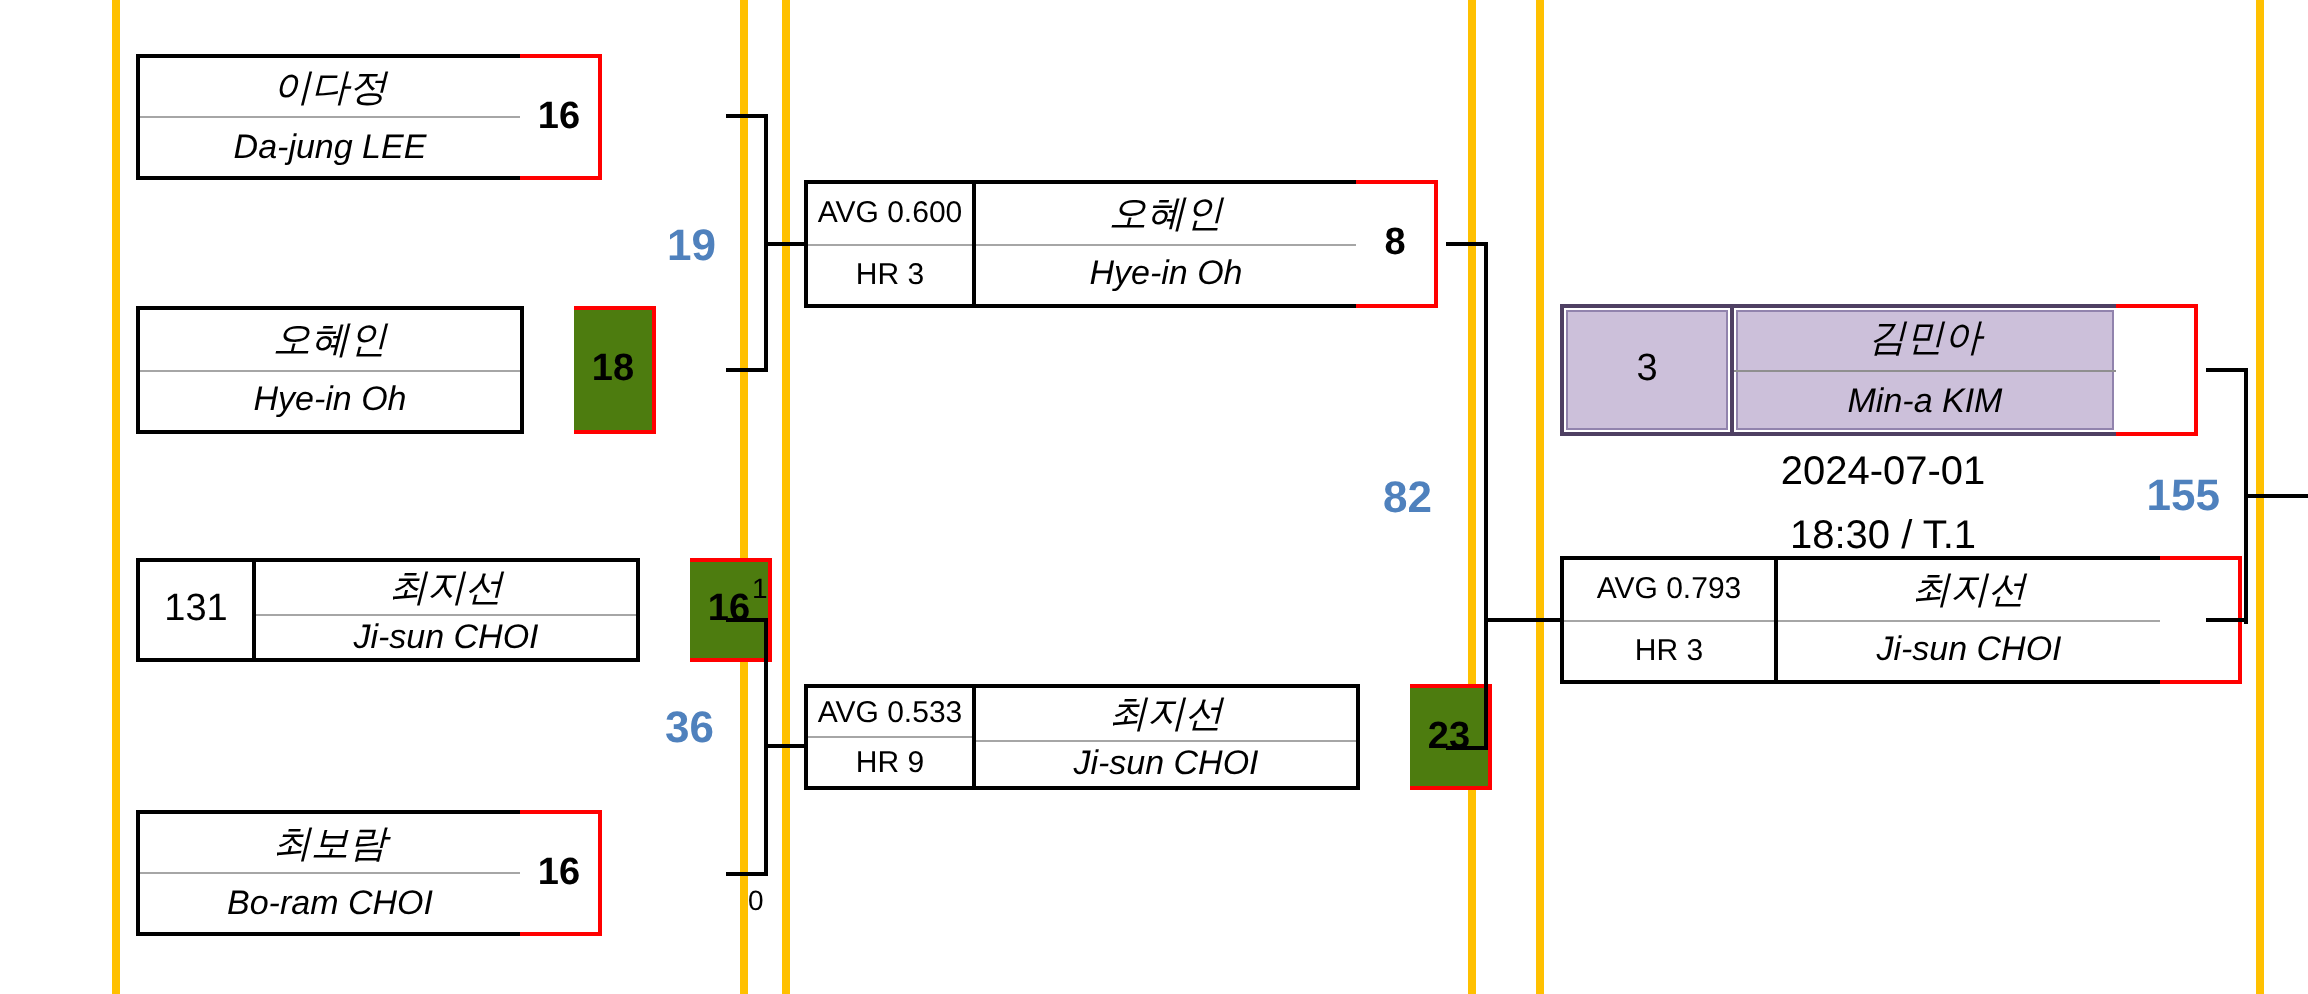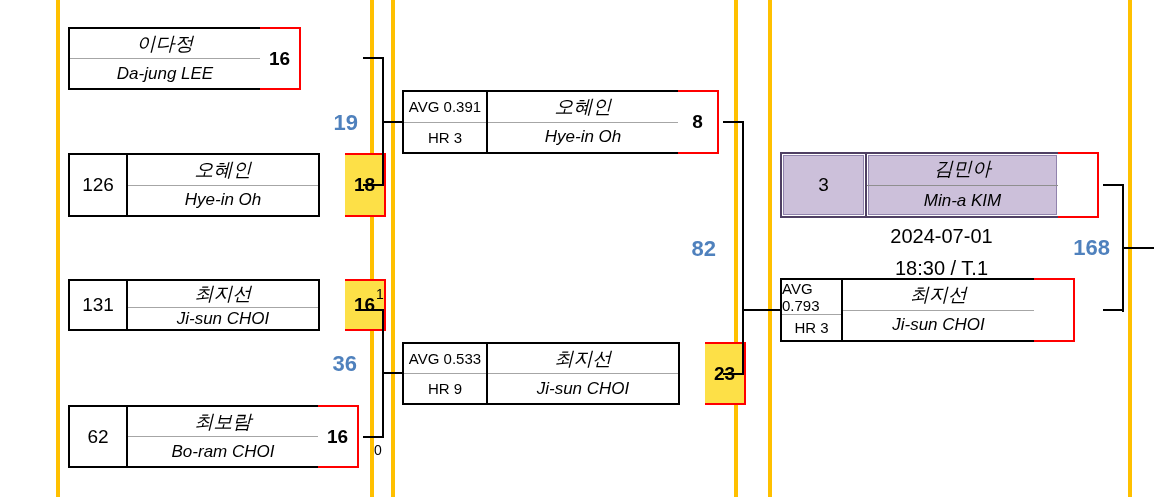--- a/index.html
+++ b/index.html
@@ -18,30 +18,30 @@
   .cell {
     box-sizing:border-box; border:2px solid #000; background:#fff;
     display:flex; align-items:center; justify-content:center;
   }
   .cell + .cell { margin-left:-2px; }
   .seed  { width:60px;  font-size:19px; }
   .seed3 { width:87px; }
   .namec { width:194px; flex-direction:column; justify-content:stretch;font-style:italic; }
   .namec3{ width:195px; }
   .statc { width:86px; flex-direction:column; justify-content:stretch; font-size:15px; }
-  .statc3{ width:63px; }
+  .statc3{ width:109px; }
   .half  { flex:1; width:100%; display:flex; align-items:center; justify-content:center; }
   .kr { font-size:19px; }
   .en { font-size:17px; }
   .rule { height:1px; width:100%; background:#a6a6a6; flex:none; }
   .score {
     width:41px; border:2px solid #FF0000; border-left:none;
     font-weight:bold; font-size:19px;
   }
-  .score.win { background:#fde047;margin-left:25px; }
+  .score.win { background:#4d7c0f;margin-left:25px; }
   
   .pcell {
     background:#CCC0DA; border:2px solid #4F4063;
     box-shadow: inset 0 0 0 1px #ffffff, inset 0 0 0 2px #9183ad;
   }
   .pcell .rule { background:#8f8f8f; }
   
   .mnum {
     position:absolute; color:#4F81BD; font-weight:bold; font-size:22px;
     text-align:right; z-index:4;
@@ -86,64 +86,62 @@
   <div class="prow" style="left:68px;top:27px;height:63px">
     <div class="cell namec">
       <div class="half kr">이다정</div>
       <div class="rule"></div>
       <div class="half en">Da-jung LEE</div>
     </div>
     <div class="cell score">16</div>
   </div>
 
   <div class="prow" style="left:68px;top:153px;height:64px">
-    <div class="cell seed">126</div>
     <div class="cell namec">
       <div class="half kr">오혜인</div>
       <div class="rule"></div>
       <div class="half en">Hye-in Oh</div>
     </div>
     <div class="cell score win">18</div>
   </div>
 
   <div class="prow" style="left:68px;top:279px;height:52px">
     <div class="cell seed">131</div>
     <div class="cell namec">
       <div class="half kr">최지선</div>
       <div class="rule"></div>
       <div class="half en">Ji-sun CHOI</div>
     </div>
     <div class="cell score win">16</div>
   </div>
 
   <div class="prow" style="left:68px;top:405px;height:63px">
-    <div class="cell seed">62</div>
     <div class="cell namec">
       <div class="half kr">최보람</div>
       <div class="rule"></div>
       <div class="half en">Bo-ram CHOI</div>
     </div>
     <div class="cell score">16</div>
   </div>
 
   <div class="prow" style="left:402px;top:90px;height:64px">
     <div class="cell statc">
-      <div class="half">AVG 0.391</div>
+      <div class="half">AVG 0.600</div>
       <div class="rule"></div>
       <div class="half">HR 3</div>
     </div>
     <div class="cell namec">
       <div class="half kr">오혜인</div>
       <div class="rule"></div>
       <div class="half en">Hye-in Oh</div>
     </div>
     <div class="cell score">8</div>
   </div>
 
-  <div class="prow" style="left:402px;top:342px;height:63px">
+  <div class="prow" style="left:402px;top:342px;height:53px">
     <div class="cell statc">
       <div class="half">AVG 0.533</div>
       <div class="rule"></div>
       <div class="half">HR 9</div>
     </div>
     <div class="cell namec">
       <div class="half kr">최지선</div>
       <div class="rule"></div>
       <div class="half en">Ji-sun CHOI</div>
     </div>
@@ -175,18 +173,18 @@
       <div class="half kr">최지선</div>
       <div class="rule"></div>
       <div class="half en">Ji-sun CHOI</div>
     </div>
     <div class="cell score"></div>
   </div>
 
   <div class="mnum" style="left:318px;top:110px;width:40px">19</div>
   <div class="mnum" style="left:317px;top:351px;width:40px">36</div>
   <div class="mnum" style="left:676px;top:236px;width:40px">82</div>
-  <div class="mnum" style="left:1058px;top:235px;width:52px">168</div>
+  <div class="mnum" style="left:1058px;top:235px;width:52px">155</div>
 
   <div class="tb" style="left:376px;top:286px">1</div>
   <div class="tb" style="left:374px;top:442px">0</div>
 
 </div>
 
 </body></html>

